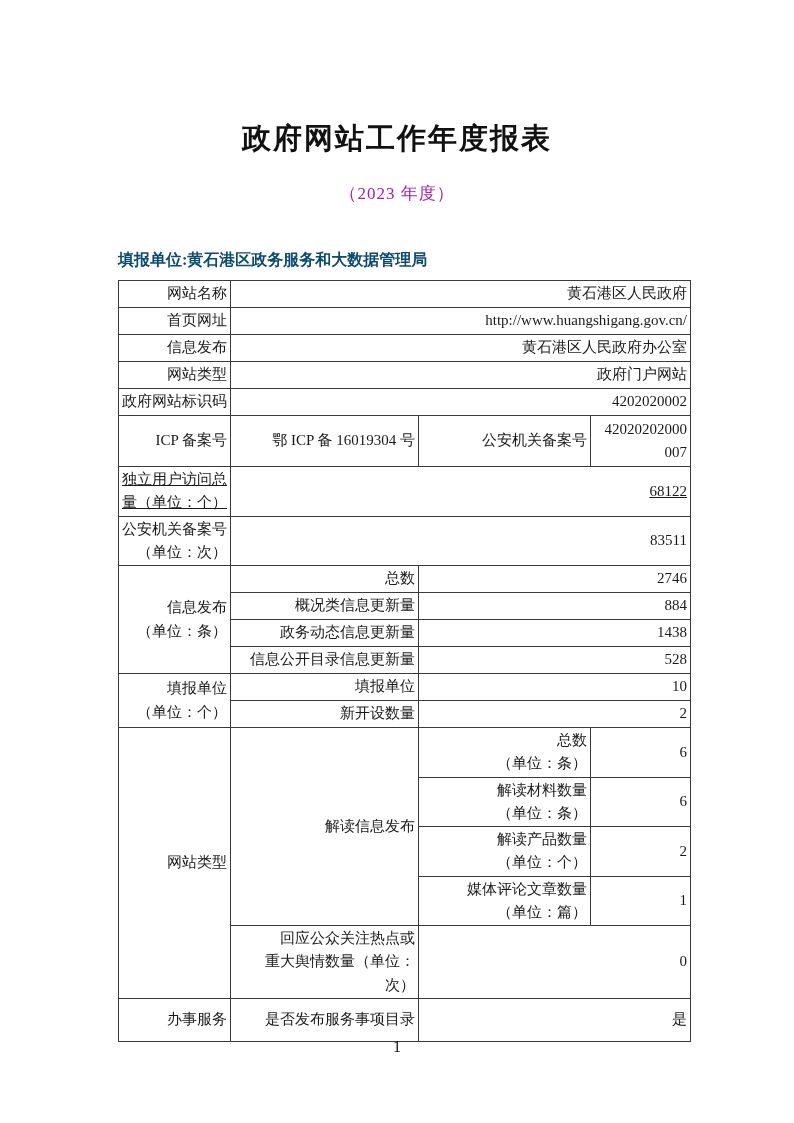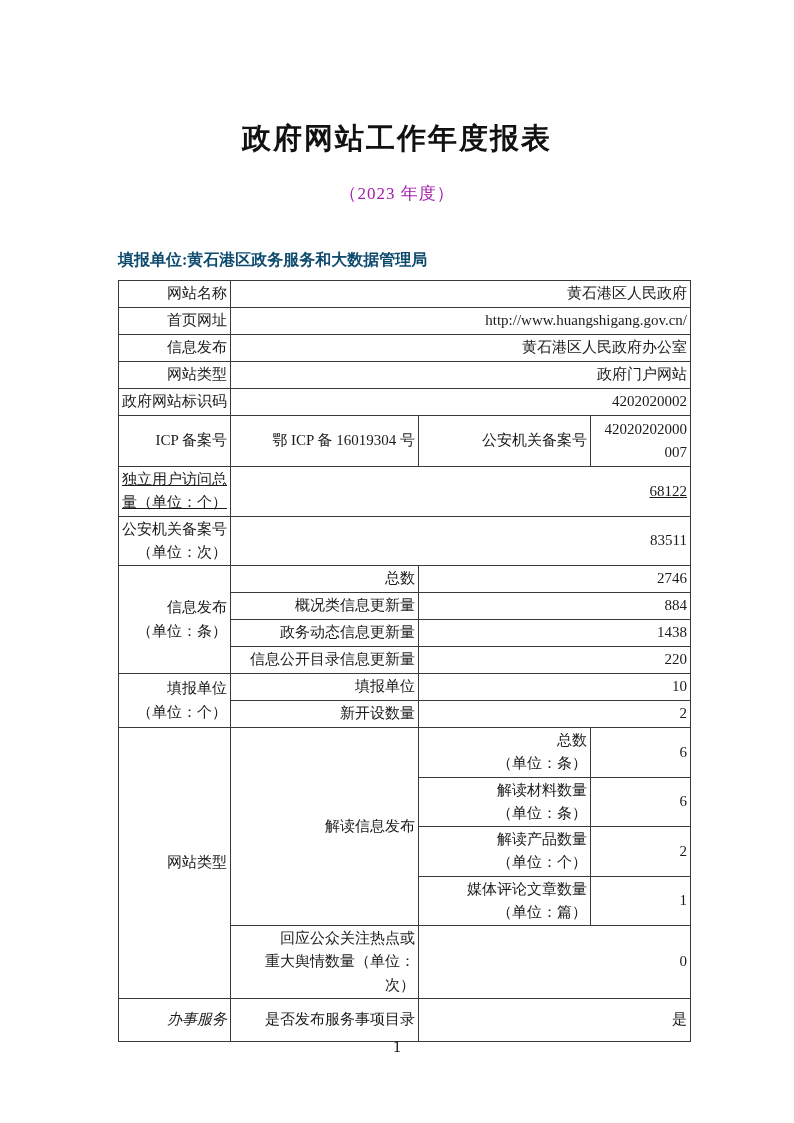--- a/index.html
+++ b/index.html
@@ -47,21 +47,21 @@
     text-align: right;
     vertical-align: middle;
     font-size: 15px;
     line-height: 1.55;
     padding: 1px 3px;
     overflow: hidden;
     color: #1a1a1a;
   }
   .pre { white-space: pre-line; }
   .num-sm { font-size: 13.5px; line-height: 1.6; }
-  td.btm { vertical-align: bottom; padding-bottom: 3px; font-style: italic; }
+  td.btm { vertical-align: bottom; padding-bottom: 3px; }
   tr.h27 { height: 27px; }
   tr.h51 { height: 51px; padding-left: 11px; }
   tr.h48 { height: 48px; text-decoration: underline; }
   tr.h49 { height: 49px; }
   tr.h47 { height: 47px; }
   tr.h70 { height: 70px; }
   tr.h43 { height: 43px; }
   .page-number {
     position: absolute;
     top: 1038px;
@@ -139,21 +139,21 @@
       <tr class="h27">
         <td>概况类信息更新量</td>
         <td colspan="2">884</td>
       </tr>
       <tr class="h27">
         <td>政务动态信息更新量</td>
         <td colspan="2">1438</td>
       </tr>
       <tr class="h27">
         <td>信息公开目录信息更新量</td>
-        <td colspan="2">220</td>
+        <td colspan="2">528</td>
       </tr>
 
       <tr class="h27">
         <td rowspan="2" class="pre">填报单位
 （单位：个）</td>
         <td>填报单位</td>
         <td colspan="2">10</td>
       </tr>
       <tr class="h27">
         <td>新开设数量</td>

